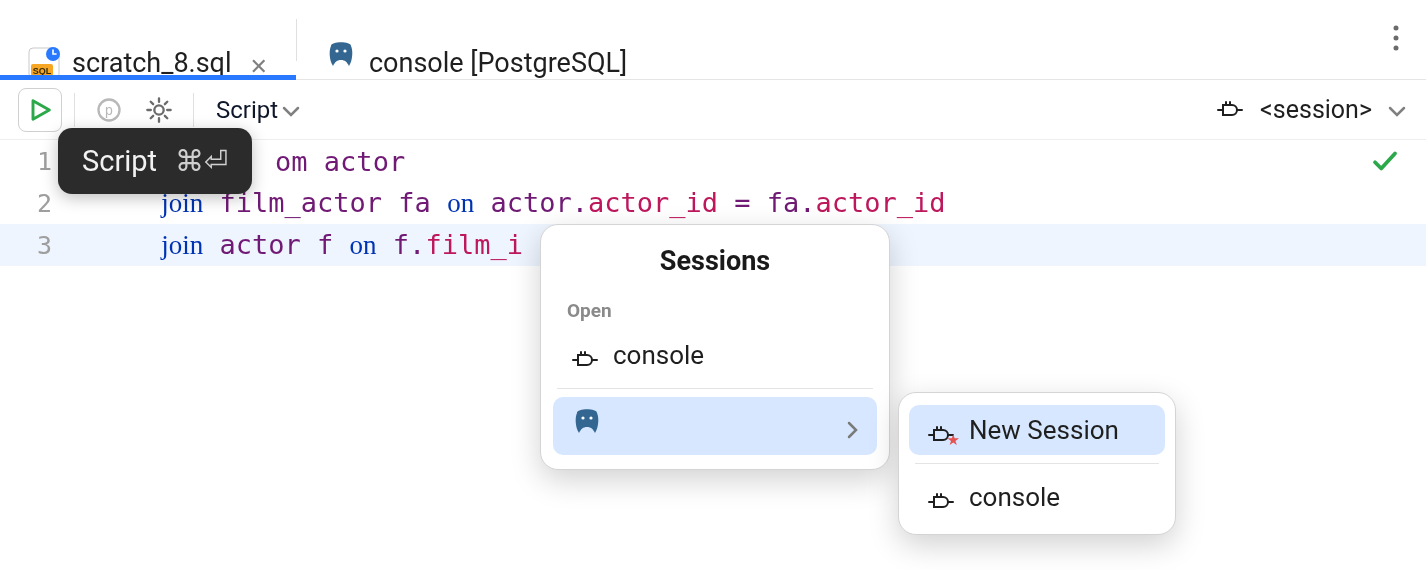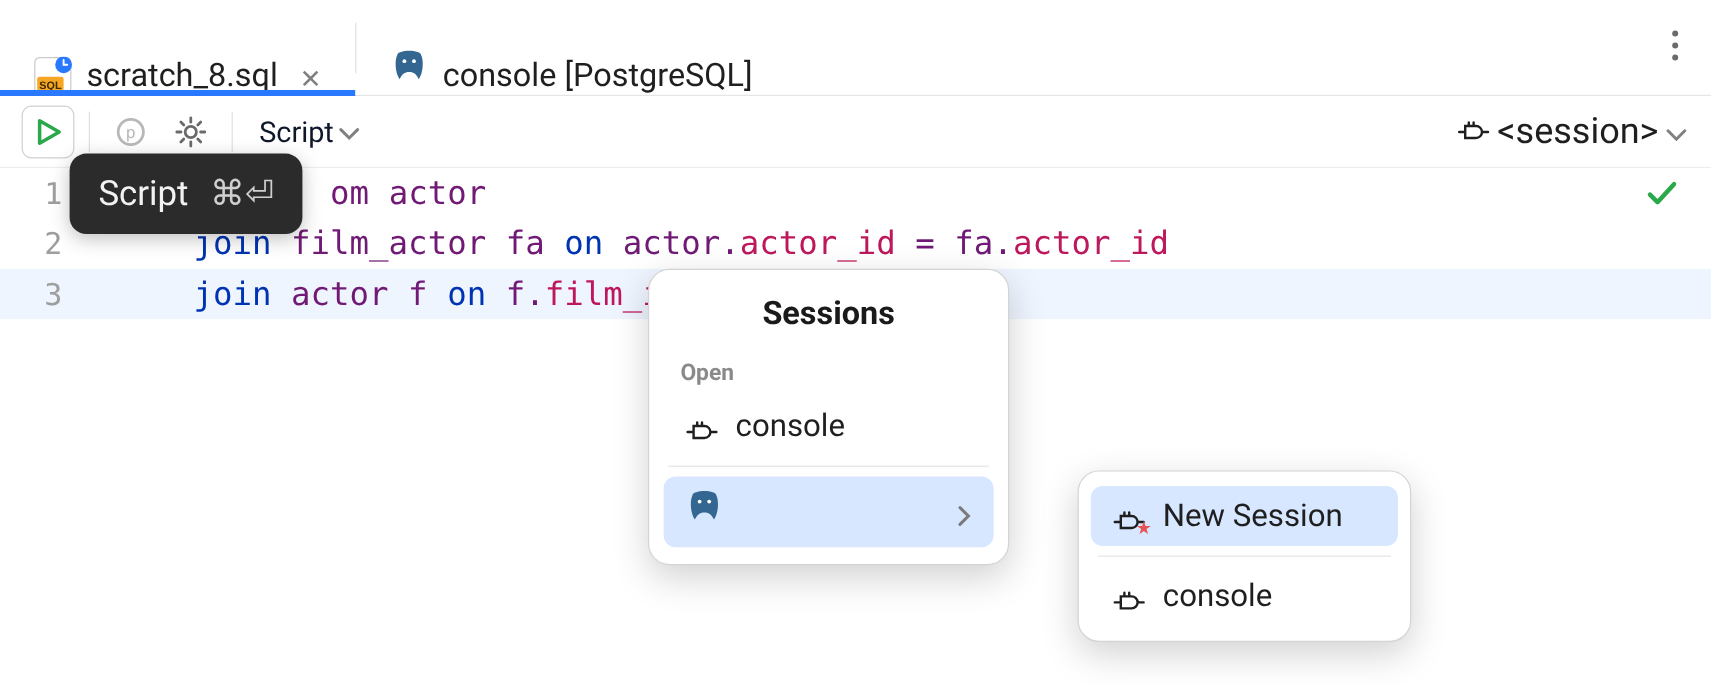--- a/index.html
+++ b/index.html
@@ -19,42 +19,42 @@
   .pg-icon svg { width:32px; height:32px; }
 
   
   .toolbar { display:flex; align-items:center; height:60px; padding:0 18px; gap:6px; border-bottom:1px solid #eeeeee; position:relative; }
   .tbtn { width:44px; height:44px; display:flex; align-items:center; justify-content:center; border-radius:8px; }
   .tbtn.play { border:1px solid #d0d0d0; }
   .tbtn svg { width:28px; height:28px; }
   .vsep { width:1px; height:34px; background:#e0e0e0; margin:0 6px; }
   .script-dd { display:flex; align-items:center; gap:4px; font-size:24px; color:#0f172a; padding:0 10px; }
   .chev { color:#808080; }
-  .session-dd { position:absolute; right:20px; display:flex; align-items:center; gap:6px; font-size:30px; color:#1f1f1f; }
+  .session-dd { position:absolute; right:20px; display:flex; align-items:center; gap:16px; font-size:25px; color:#1f1f1f; }
   .plug-icon svg { width:28px; height:20px; display:block; }
 
   
   .editor { position:relative; font-family: "SF Mono", Menlo, Consolas, monospace; font-size:27px; }
   .line { display:flex; align-items:center; height:42px; }
   .line.hl { background:#eef5ff; }
   .gutter { width:80px; text-align:right; padding-right:28px; color:#9e9e9e; font-size:25px; }
   .code { white-space:pre; }
-  .kw { color:#0033b3; }
+  .kw { color:#0033b3;font-family:Liberation Serif, serif; }
   .ident { color:#be185d; }
   .txt { color:#701a75; }
   .checkmark { position:absolute; right:26px; top:6px; }
   .checkmark svg { width:30px; height:30px; }
 
   
   .tooltip { position:absolute; left:58px; top:128px; background:#2b2b2b; color:#f2f2f2; border-radius:14px; padding:16px 24px; display:flex; align-items:center; gap:18px; font-size:29px; box-shadow:0 4px 16px rgba(0,0,0,0.25); z-index:30; }
   .sc-key { display:inline-flex; align-items:center; gap:4px; color:#cfcfcf; font-size:29px; }
 
   
   .popup { position:absolute; background:#fff; border:1px solid #d4d4d4; border-radius:18px; box-shadow:0 10px 30px rgba(0,0,0,0.18); z-index:20; }
-  .popup.sessions { left:540px; top:224px; width:301px; padding:20px 0 14px 0; }
+  .popup.sessions { left:540px; top:224px; width:350px; padding:20px 0 14px 0; }
   .popup h2 { text-align:center; font-size:27px; font-weight:700; margin-bottom:18px; color:#1a1a1a; }
   .popup .section-label { font-size:19px; font-weight:700; color:#8a8a8a; padding:4px 26px 8px 26px; }
   .popup-item { display:flex; align-items:flex-end; gap:14px; padding:10px 18px; margin:0 12px; font-size:26px; color:#1f1f1f; border-radius:10px; }
   .popup-item.sel { background:#d6e7ff; }
   .popup-item .item-chev { margin-left:auto; color:#7a7a7a; }
   .popup .hr { height:1px; background:#e4e4e4; margin:8px 16px; }
 
   .popup.sub { left:898px; top:392px; width:278px; padding:12px 0; }
   .popup.sub .popup-item { margin:0 10px; }
   .plug-new { position:relative; }

